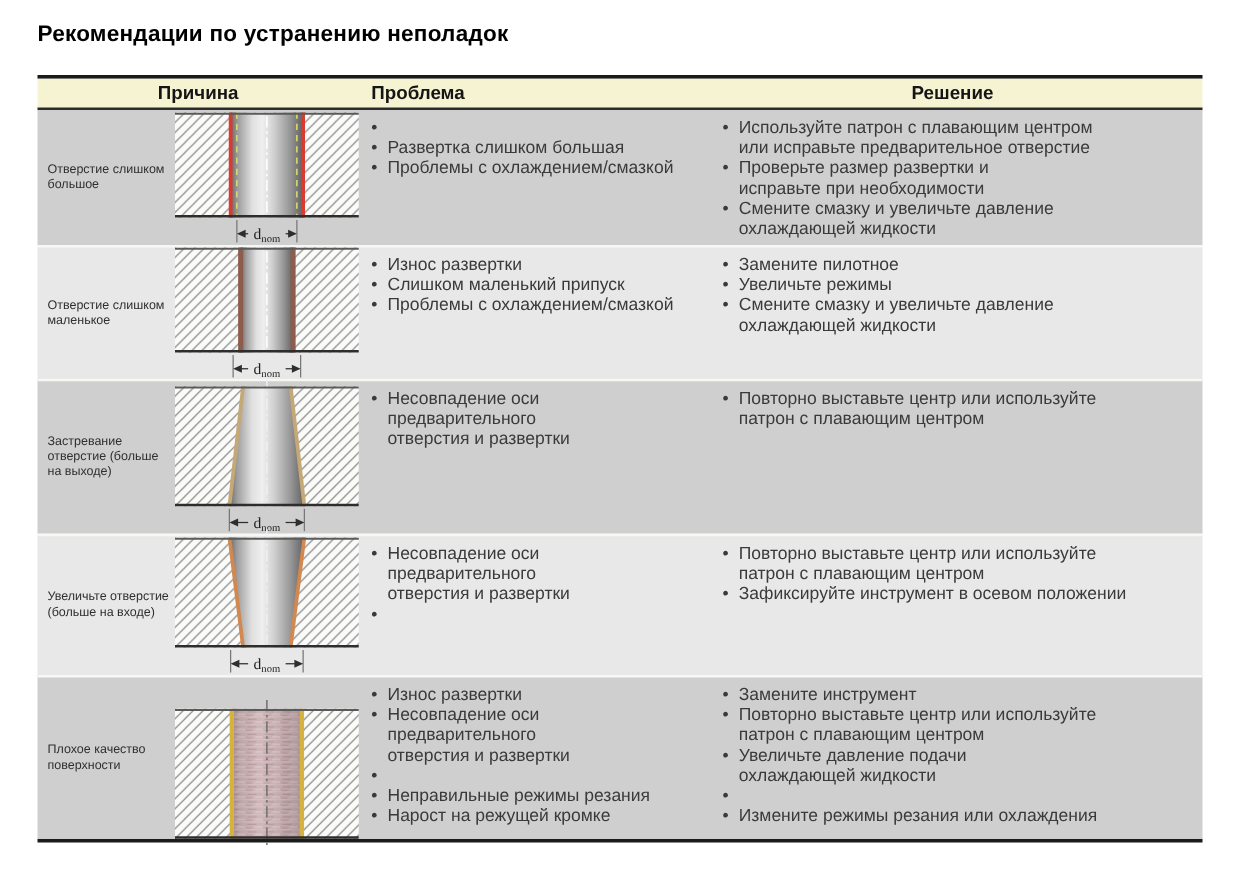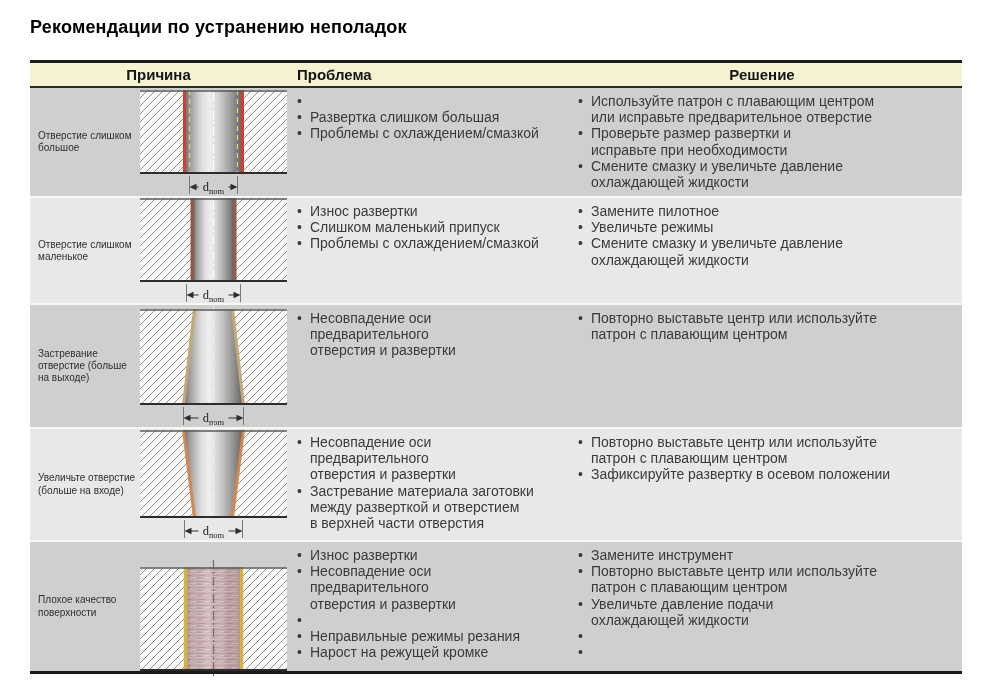--- a/index.html
+++ b/index.html
@@ -274,34 +274,31 @@
         </div>
     <div class="cell causes">
           <div class="li">
             <span class="mk">•</span>
             <span class="tx">Несовпадение оси
 предварительного
 отверстия и развертки</span>
           </div>
           <div class="li">
             <span class="mk">•</span>
-            <span class="tx">Застревание материала заготовки
-между разверткой и отверстием
-в верхней части отверстия</span>
           </div>
         </div>
     <div class="cell sols">
           <div class="li">
             <span class="mk">•</span>
             <span class="tx">Повторно выставьте центр или используйте
 патрон с плавающим центром</span>
           </div>
           <div class="li">
             <span class="mk">•</span>
-            <span class="tx">Зафиксируйте развертку в осевом положении</span>
+            <span class="tx">Зафиксируйте инструмент в осевом положении</span>
           </div>
         </div>
   </div>
 
   <div class="row" style="background: rgb(207, 207, 207);">
     <div class="plabel">Плохое качество поверхности</div>
     <div class="figcell">
           <svg width="147" height="104" viewBox="0 0 147 104" style="overflow:visible">
             <defs>
               <pattern id="ph4" patternUnits="userSpaceOnUse" width="8" height="8">
@@ -371,17 +368,18 @@
           <div class="li">
             <span class="mk">•</span>
             <span class="tx">Увеличьте давление подачи
 охлаждающей жидкости</span>
           </div>
           <div class="li">
             <span class="mk">•</span>
           </div>
           <div class="li">
             <span class="mk">•</span>
+            <span class="tx">Измените режимы резания или охлаждения</span>
           </div>
         </div>
   </div>
 </div>
 </div>
 
 </body></html>

